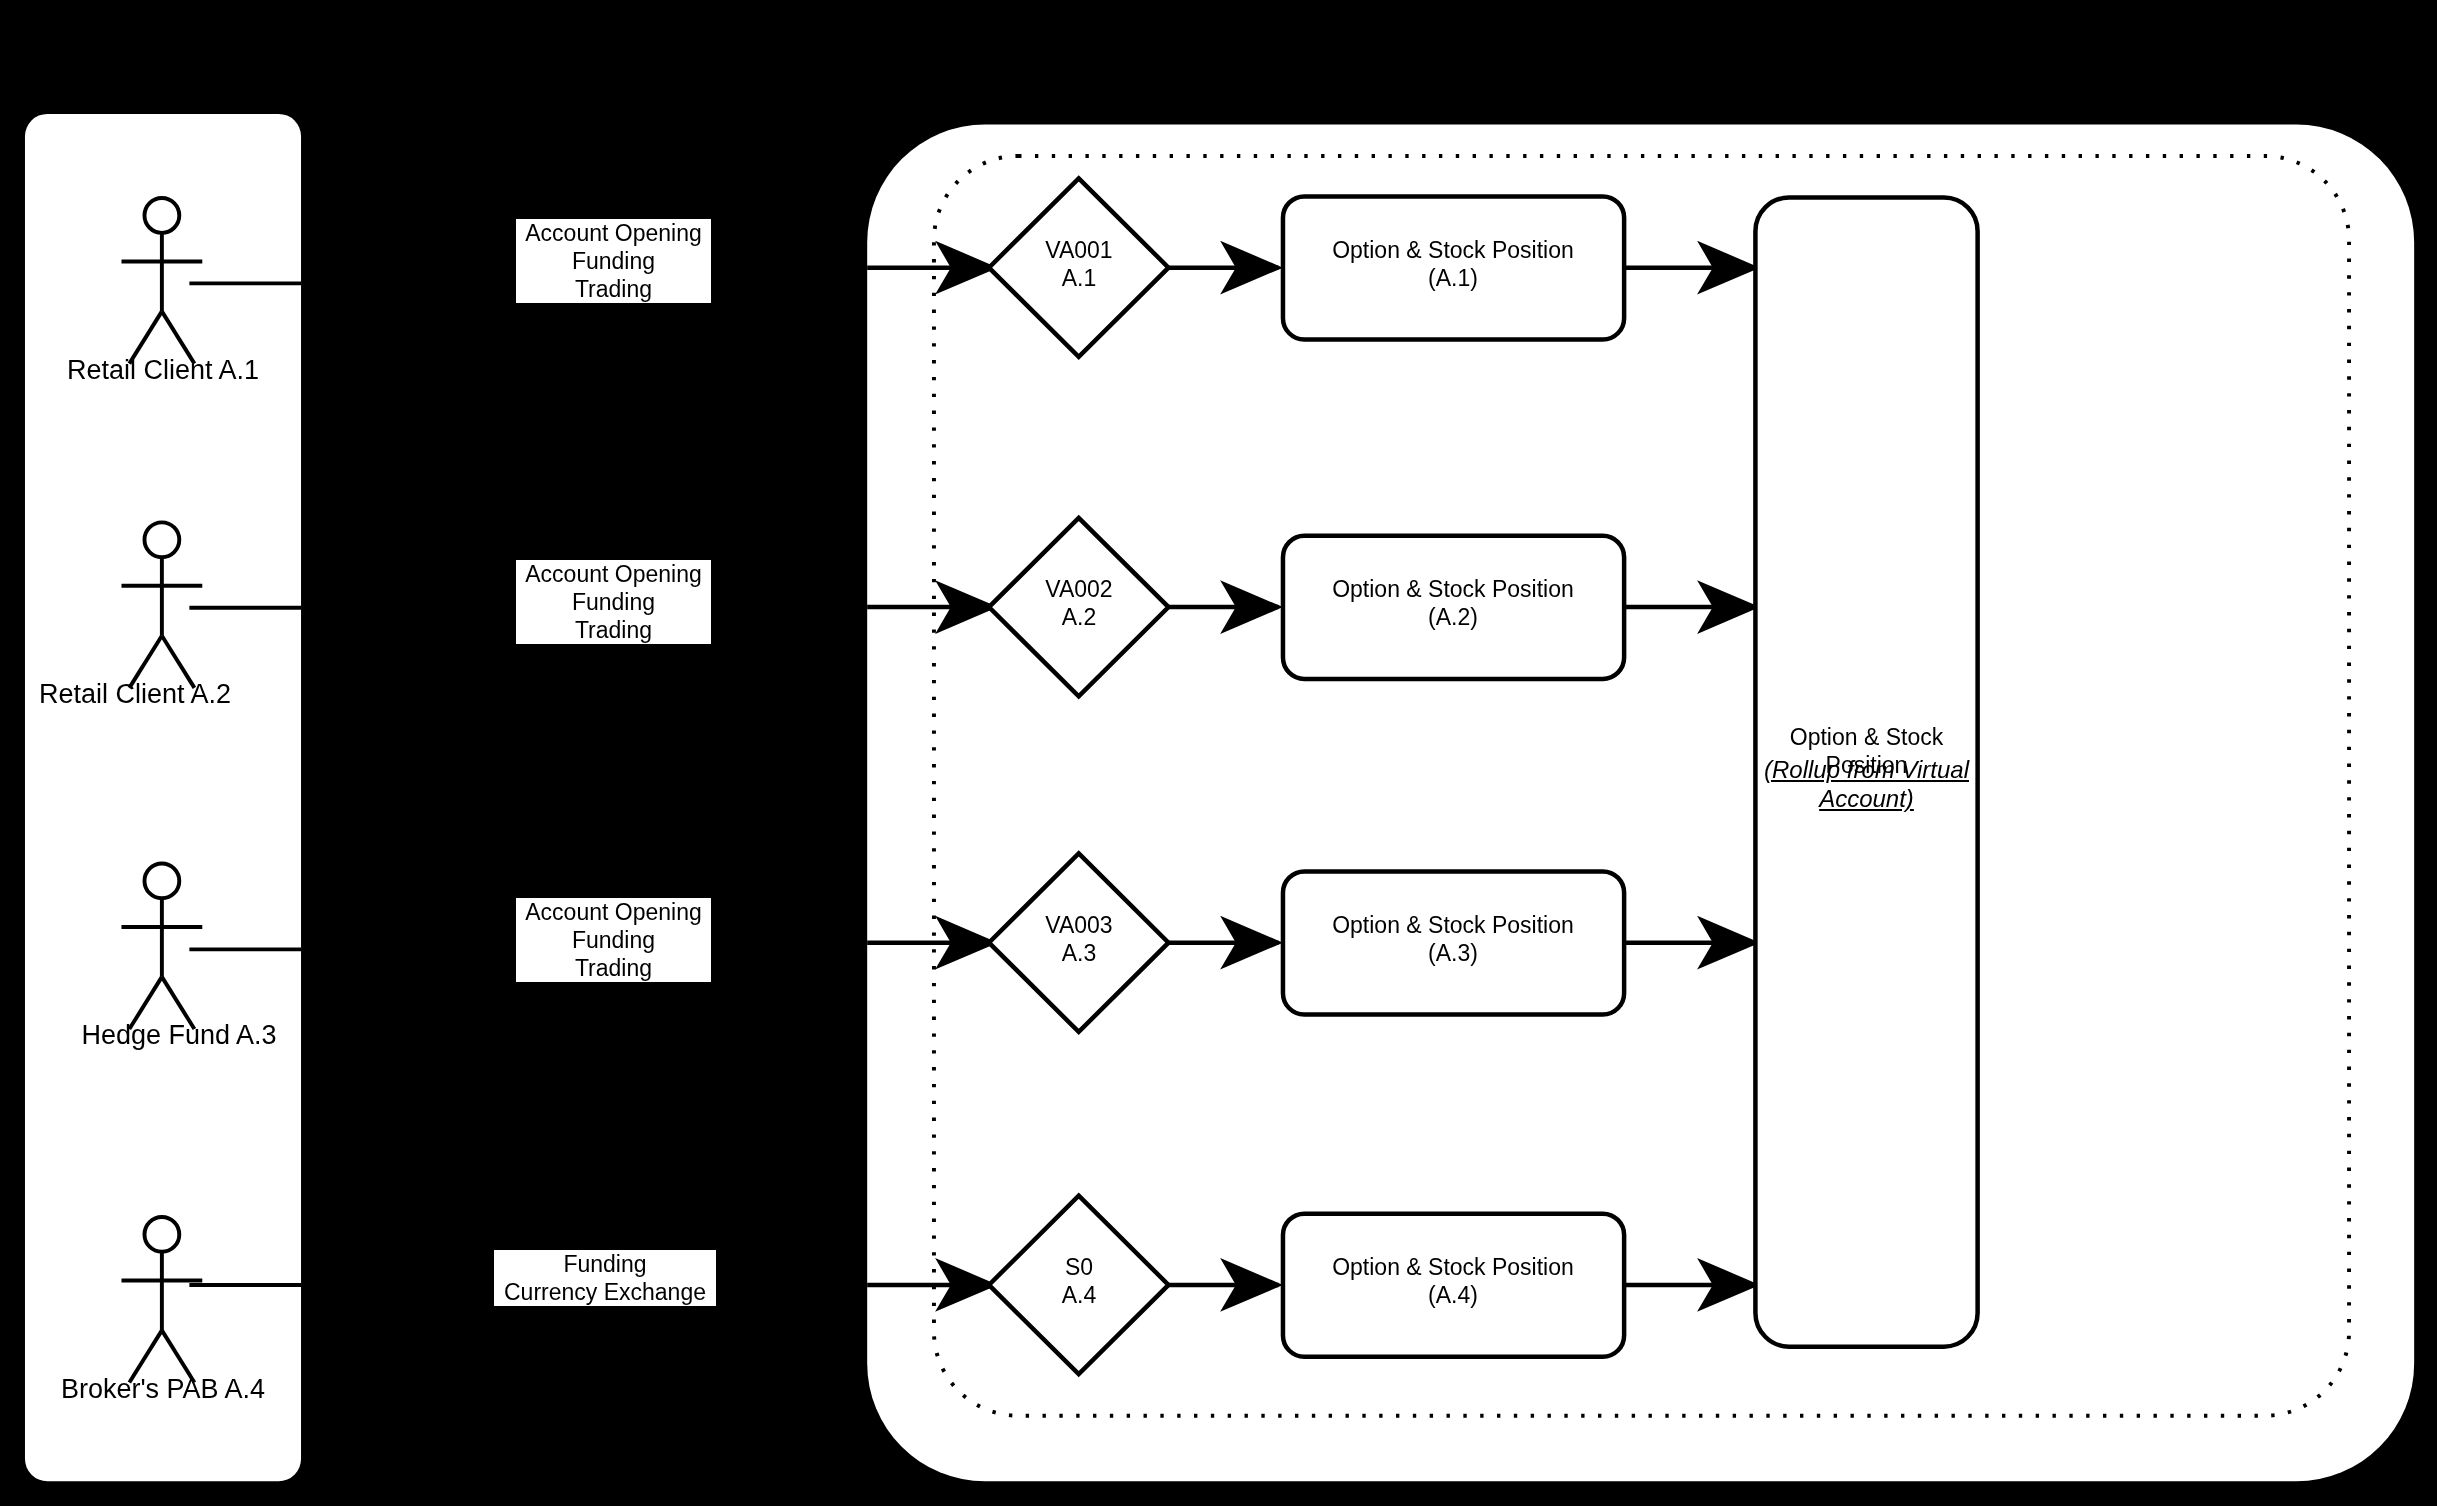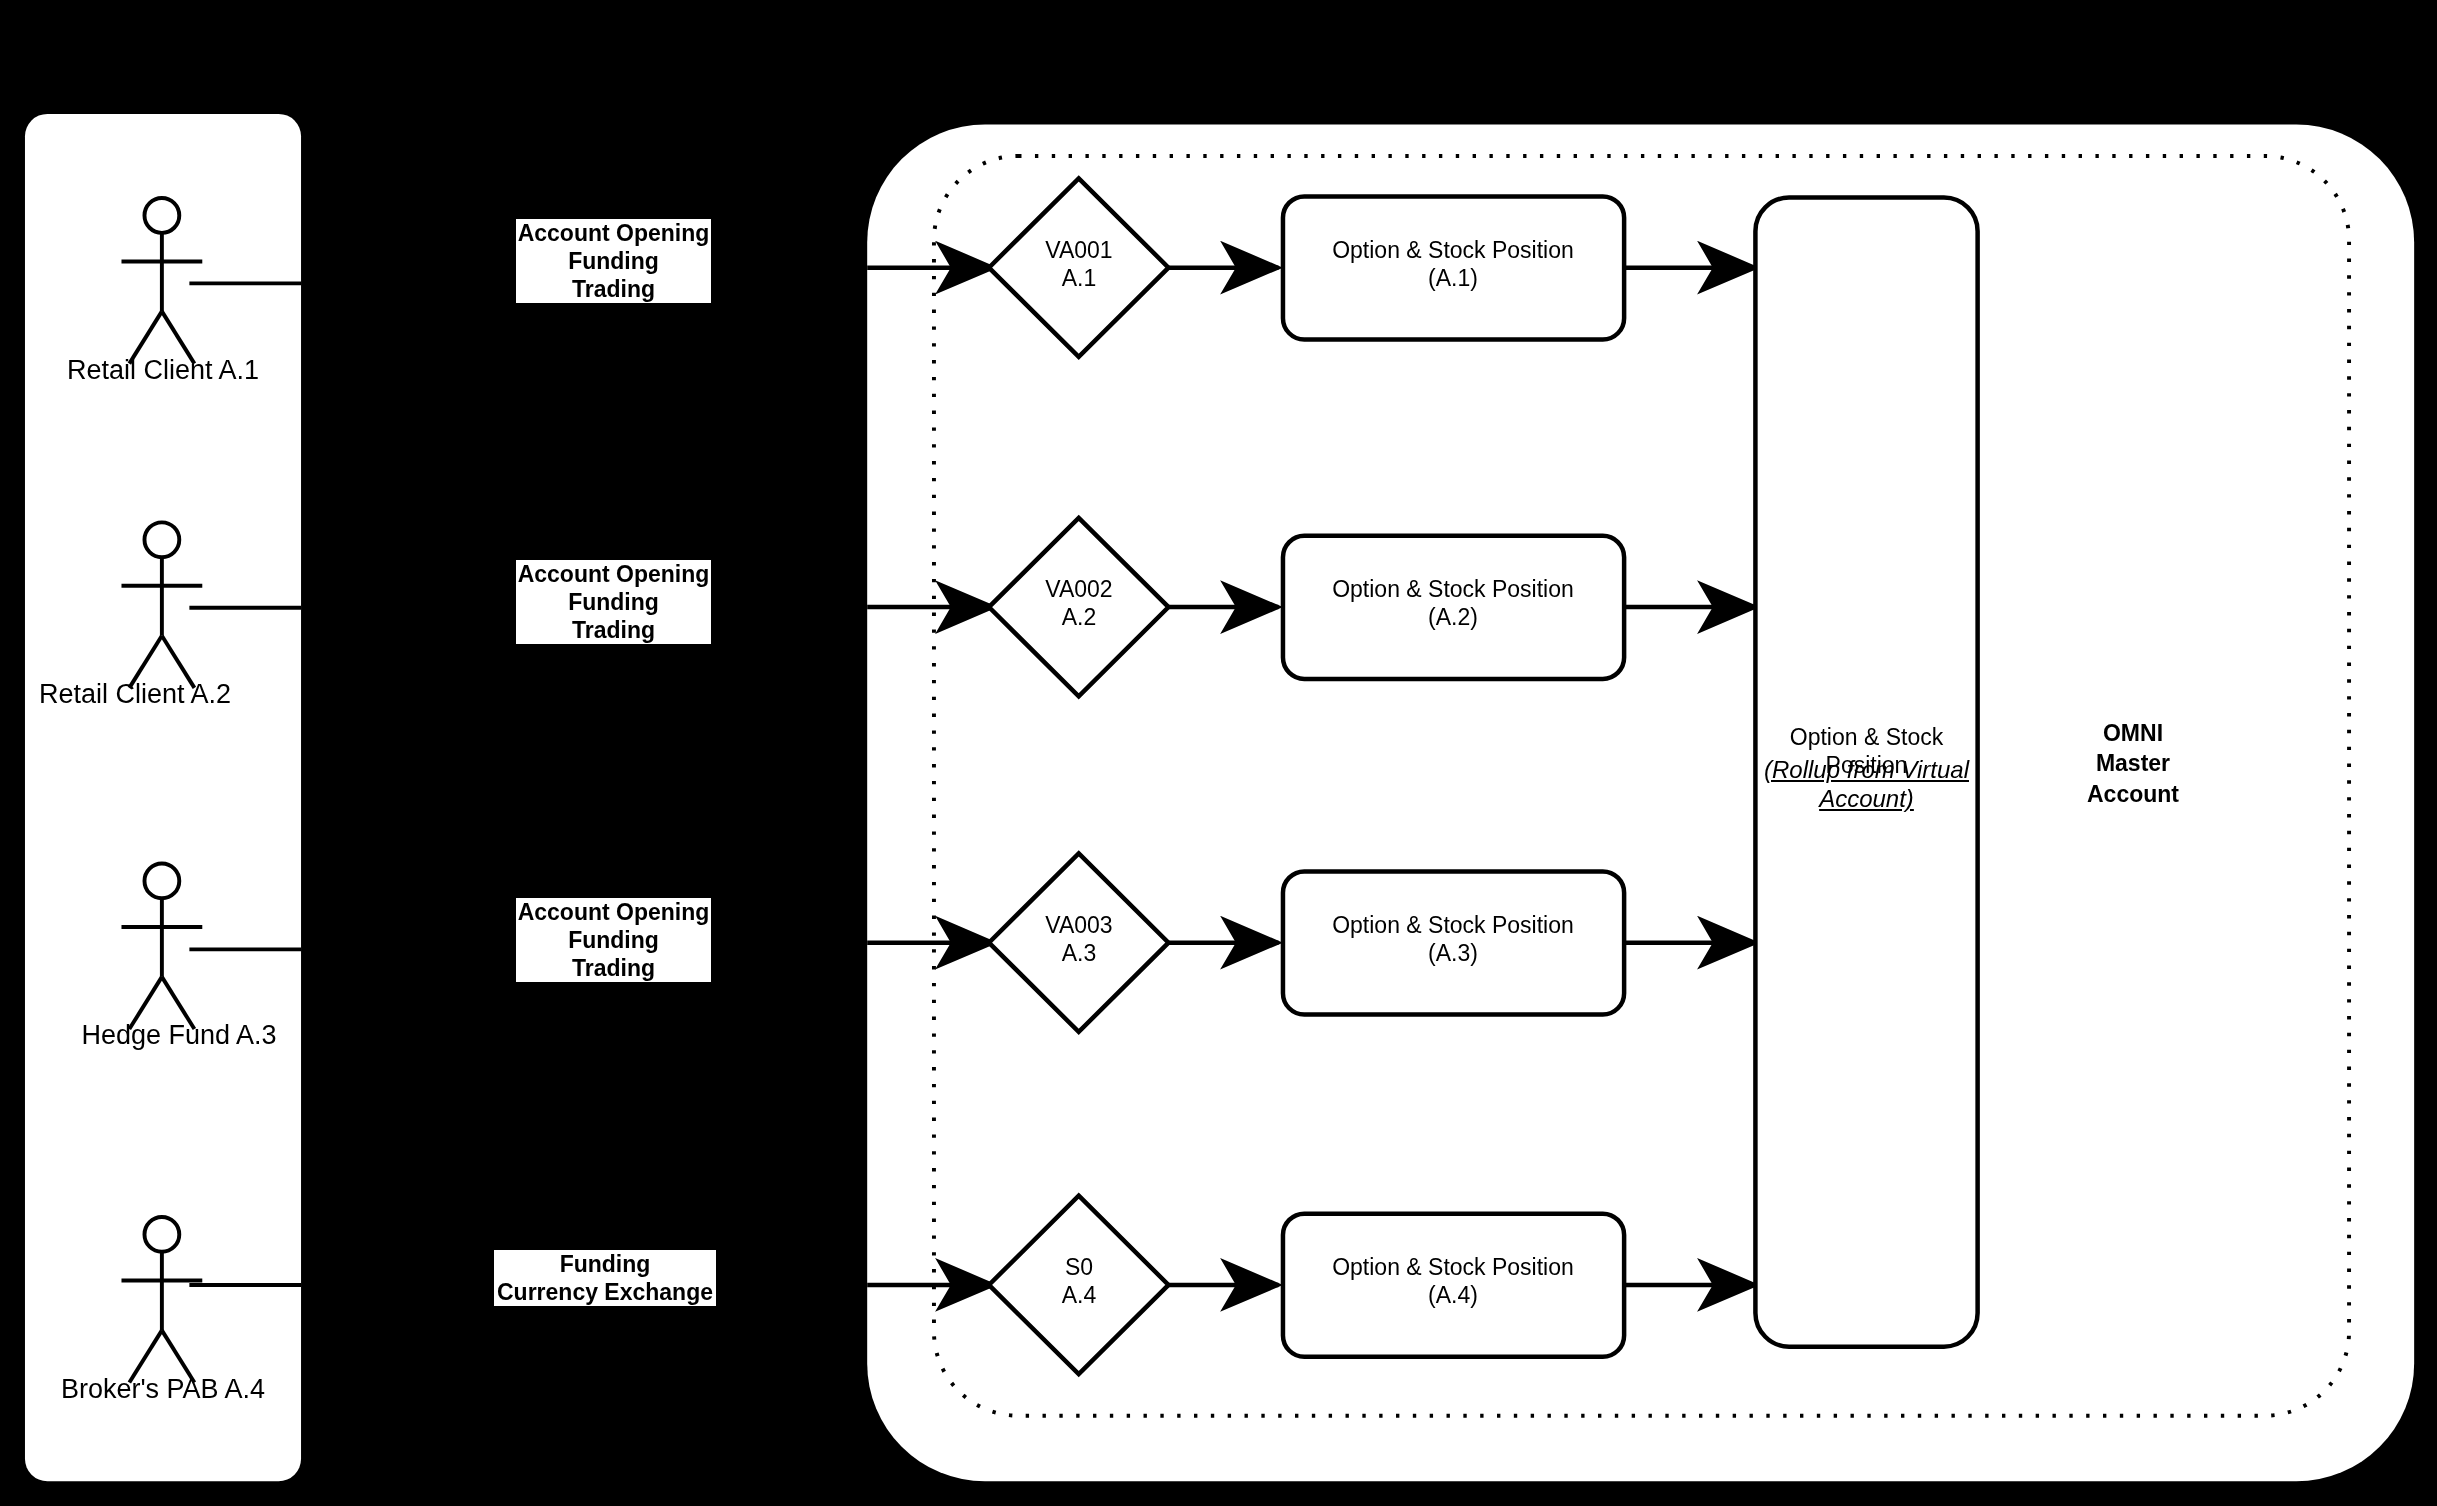--- a/index.html
+++ b/index.html
@@ -29,21 +29,20 @@
     text-align: center;
     line-height: 1.22;
     white-space: pre-line;
   }
   .actor-label {
     font-size: 27px;
   }
   .swimlane-label {
     font-size: 23px;
     background: #ffffff;
-    font-weight: bold;
   }
   .node-label {
     font-size: 23px;
   }
   .rollup-title {
     font-size: 23px;
   }
   .rollup-sub {
     font-size: 24px;
     font-style: italic;
@@ -168,18 +167,15 @@
 (A.2)</div>
   <div class="txt node-label" style="left:1288px; top:911px; width:330px;">Option &amp; Stock Position
 (A.3)</div>
   <div class="txt node-label" style="left:1288px; top:1253px; width:330px;">Option &amp; Stock Position
 (A.4)</div>
 
   <div class="txt rollup-title" style="left:1761px; top:723px; width:211px;">Option &amp; Stock Position</div>
   <div class="txt rollup-sub" style="left:1761px; top:755px; width:211px;">(Rollup from Virtual
 Account)</div>
 
-  <div class="txt omni-label" style="left:2032px; top:718px; width:202px;">OMNI
-Master
-Account</div>
 
 </div>
 
 
 </body></html>

